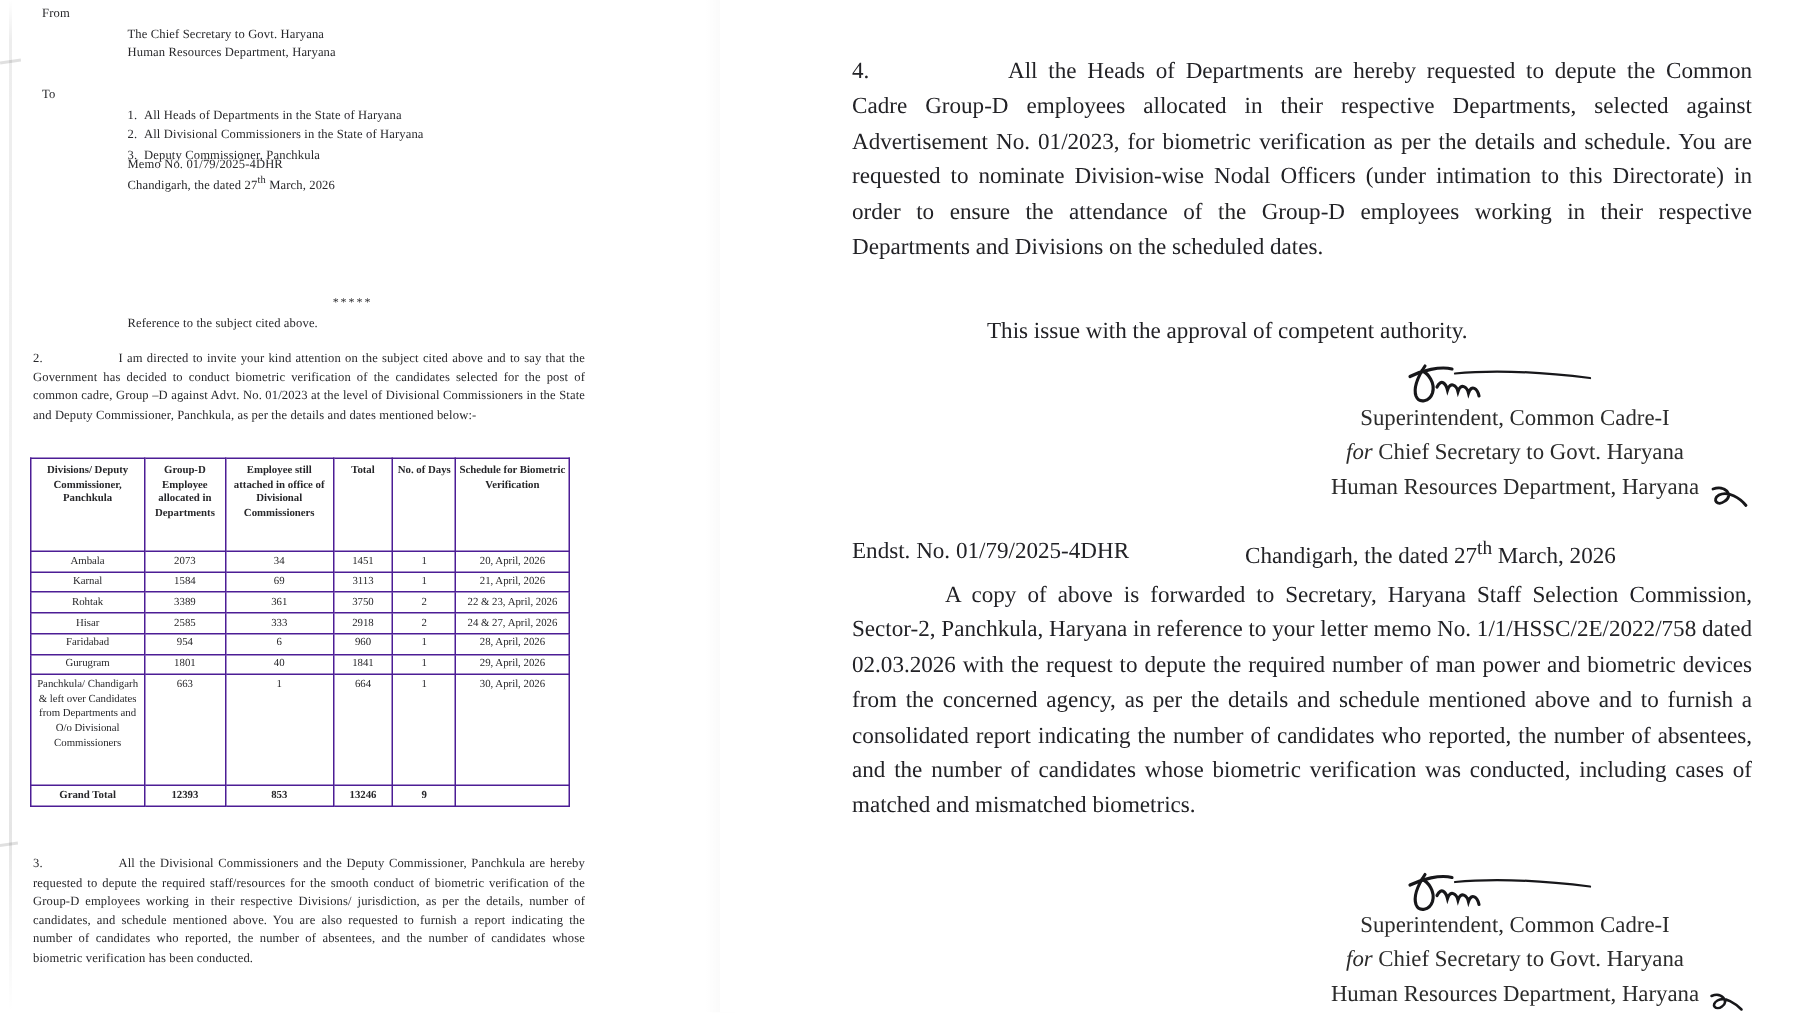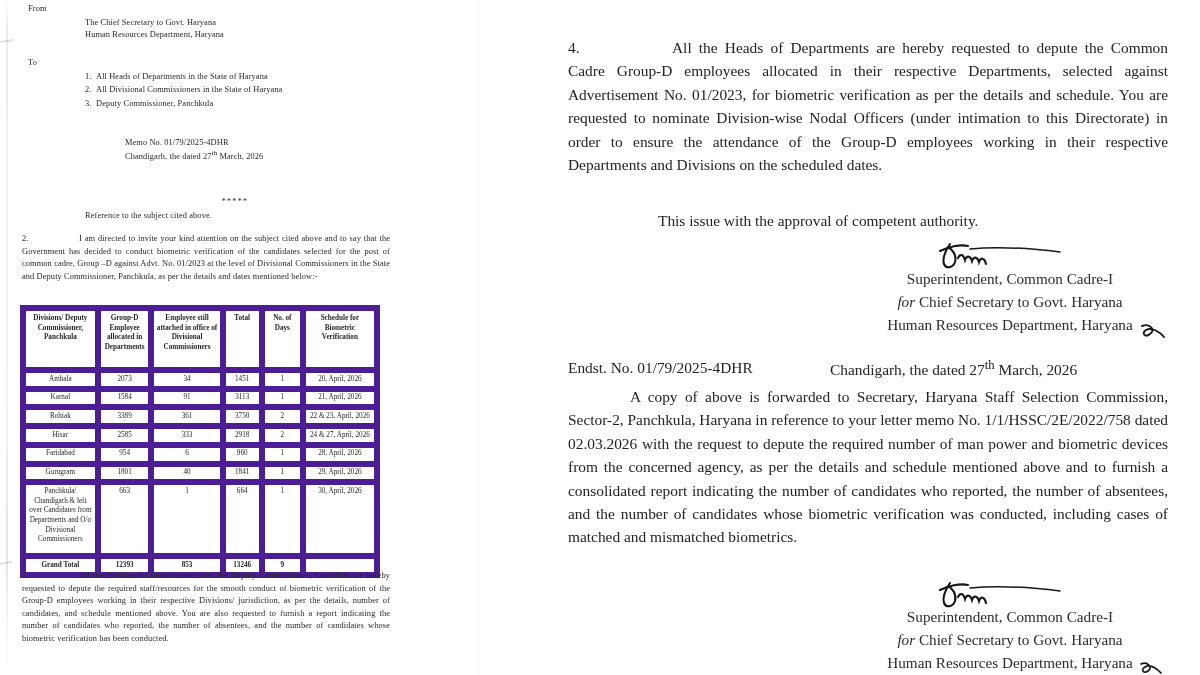--- a/index.html
+++ b/index.html
@@ -71,21 +71,21 @@
   .para .lead { display: inline-block; width: 42px; }
 
   
   table.biotable {
     border-collapse: collapse;
     width: 360px;
     font-size: 7.2px;
     color: #27272a;
   }
   table.biotable th, table.biotable td {
-    border: 6px solid #4c1d95;
+    border: 1px solid #4c1d95;
     padding: 1.5px 2px;
     vertical-align: top;
   }
   table.biotable thead th {
     font-weight: bold;
     text-align: center;
     line-height: 1.35;
     height: 62px;
     vertical-align: top;
     padding-top: 3px;
@@ -144,21 +144,21 @@
       <div>Human Resources Department, Haryana</div>
     </div>
 
     <div class="lp lbl" style="left:28px; top:57px;">To</div>
     <ul class="lp num-list" style="left:85px; top:71px; width:310px;">
       <li><span class="n">1.</span><span>All Heads of Departments in the State of Haryana</span></li>
       <li><span class="n">2.</span><span>All Divisional Commissioners in the State of Haryana</span></li>
       <li><span class="n">3.</span><span>Deputy Commissioner, Panchkula</span></li>
     </ul>
 
-    <div class="lp" style="left:85px; top:137px; width:300px;margin-left:40px;">
+    <div class="lp" style="left:85px; top:104px; width:300px;">
       <div>Memo No. 01/79/2025-4DHR</div>
       <div><span>Chandigarh, the dated  27</span><sup>th</sup><span> March, 2026</span></div>
     </div>
 
 
     <div class="lp stars" style="left:85px; top:196px; width:300px;">*****</div>
 
     <div class="lp" style="left:85px; top:210px; width:300px;">Reference to the subject cited above.</div>
 
     <div class="lp para" style="left:22px; top:233px; width:368px;">
@@ -181,21 +181,21 @@
           <td class="c-div">Ambala</td>
           <td class="c-alloc">2073</td>
           <td class="c-att">34</td>
           <td class="c-tot">1451</td>
           <td class="c-days">1</td>
           <td class="c-sch">20, April, 2026</td>
         </tr>
         <tr>
           <td class="c-div">Karnal</td>
           <td class="c-alloc">1584</td>
-          <td class="c-att">91</td>
+          <td class="c-att">69</td>
           <td class="c-tot">3113</td>
           <td class="c-days">1</td>
           <td class="c-sch">21, April, 2026</td>
         </tr>
         <tr>
           <td class="c-div">Rohtak</td>
           <td class="c-alloc">3389</td>
           <td class="c-att">361</td>
           <td class="c-tot">3750</td>
           <td class="c-days">2</td>

